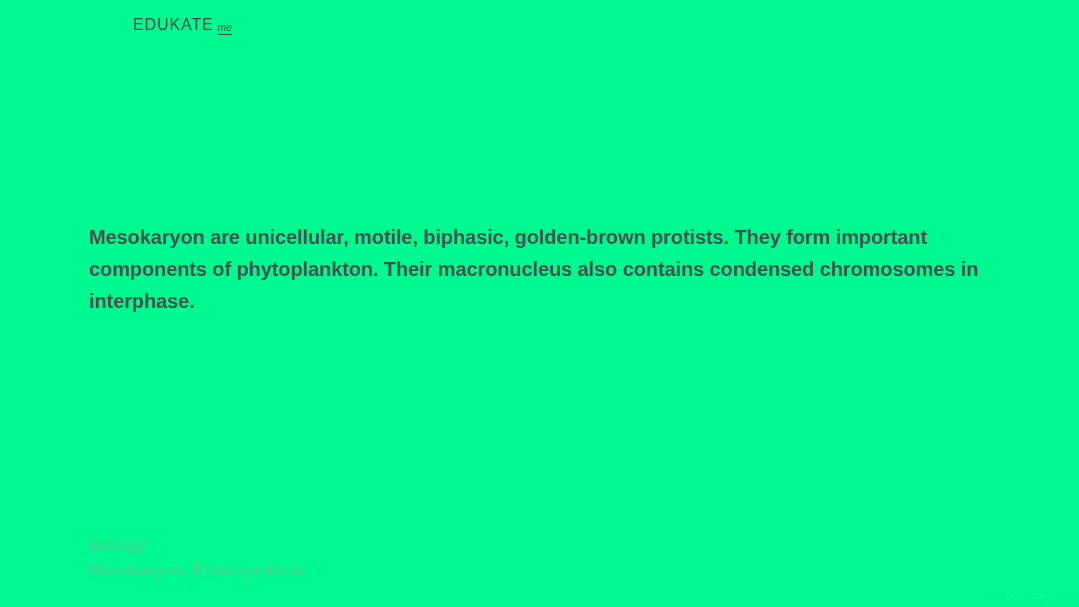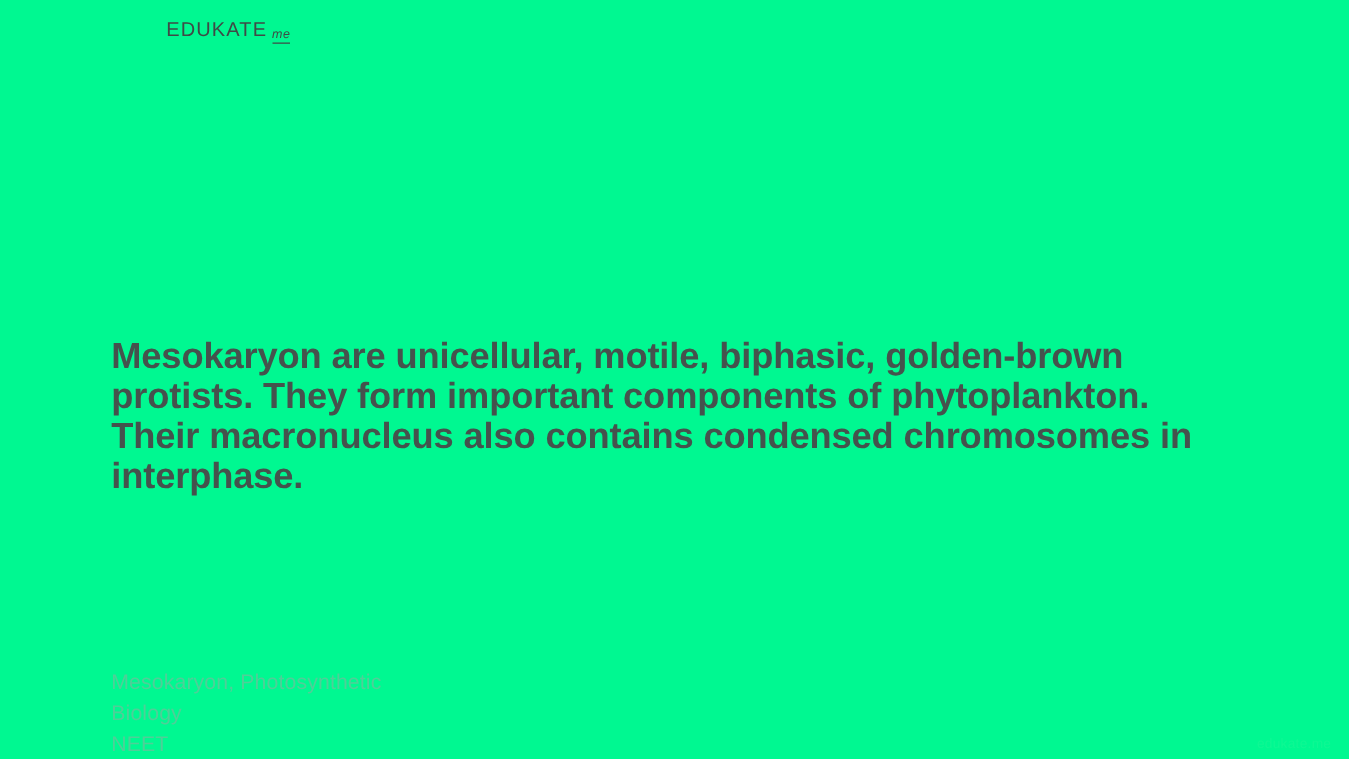--- a/index.html
+++ b/index.html
@@ -51,26 +51,25 @@
     color: #3f4a46;
     font-style: italic;
   }
 
   
   #statement {
     position: absolute;
     left: 89px;
     top: 221px;
     width: 905px;
-    font-size: 29px;
+    font-size: 20px;
     font-weight: 700;
     line-height: 32px;
     letter-spacing: -0.1px;
     color: #45524d;
-    margin-top: 48px;
   }
 
   
   #meta {
     position: absolute;
     left: 89px;
     top: 533px;
     width: 500px;
   }
   #meta .meta-line {
@@ -101,20 +100,19 @@
 <div id="slide">
 
   <div id="brand">
     <span class="brand-word">EDUKATE</span>
     <span class="brand-sup">me</span>
   </div>
 
   <div id="statement">Mesokaryon are unicellular, motile, biphasic, golden-brown protists. They form important components of phytoplankton. Their macronucleus also contains condensed chromosomes in interphase.</div>
 
   <div id="meta">
+    <div class="meta-line">Biology</div>
     <div class="meta-line">Mesokaryon, Photosynthetic</div>
-    <div class="meta-line">Biology</div>
-    <div class="meta-line">NEET</div>
   </div>
 
   <div id="watermark">edukate.me</div>
 
 </div>
 
 </body></html>

